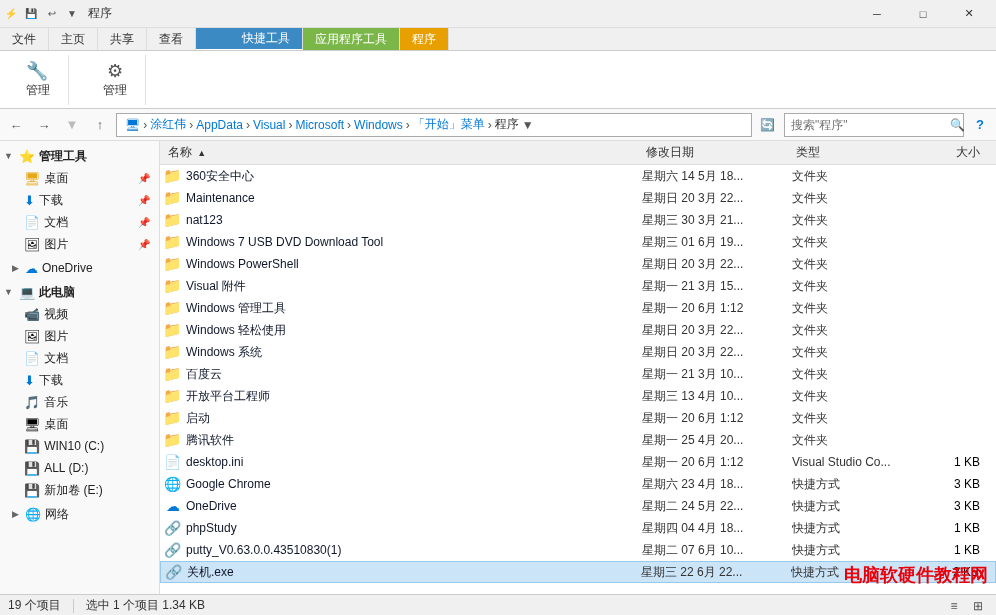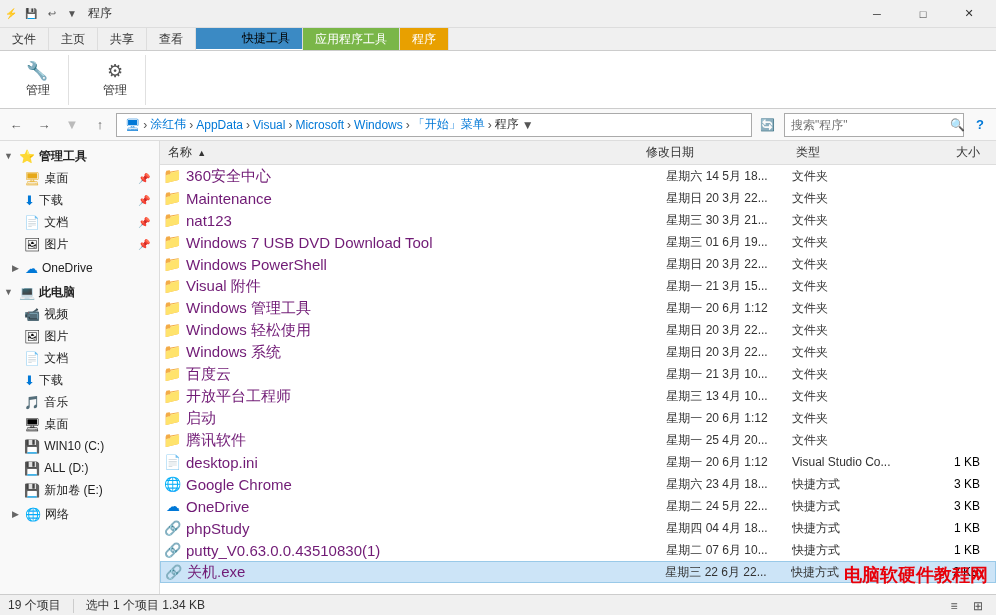--- a/index.html
+++ b/index.html
@@ -11,21 +11,21 @@
     .tb-icon { width: 16px; height: 16px; display: flex; align-items: center; justify-content: center; font-size: 10px; color: #555; }
     .title-bar-label { font-size: 12px; color: #333; flex: 1; }
     .window-controls { display: flex; margin-left: auto; }
     .win-btn { width: 46px; height: 28px; display: flex; align-items: center; justify-content: center; cursor: pointer; font-size: 11px; color: #333; }
 
     
     .ribbon { background: #f9f9f9; border-bottom: 1px solid #ccc; }
     .ribbon-tabs { display: flex; height: 22px; background: #f0f0f0; }
     .ribbon-tab { padding: 3px 12px; font-size: 12px; cursor: pointer; color: #333; border-right: 1px solid #ddd; display: flex; align-items: center; }
     .ribbon-tab.active { background: #fff; border-bottom: 1px solid #fff; color: #000; }
-    .ribbon-tab.accent { background: #3b8ac4; color: #000000; padding-left: 46px; }
+    .ribbon-tab.accent { background: #3b8ac4; color: #ffffff; padding-left: 46px; }
     .ribbon-tab.accent2 { background: #7ab648; color: white; }
     .ribbon-tab.accent3 { background: #e8a000; color: white; }
     .ribbon-content { height: 58px; background: #fff; border-top: 1px solid #ccc; display: flex; align-items: center; padding: 4px 8px; gap: 16px; }
     .ribbon-group { display: flex; flex-direction: column; align-items: center; border-right: 1px solid #e0e0e0; padding: 0 12px; height: 50px; justify-content: center; }
     .ribbon-btn { display: flex; flex-direction: column; align-items: center; cursor: pointer; padding: 2px 6px; border-radius: 2px; }
     .ribbon-btn-icon { font-size: 18px; color: #555; }
     .ribbon-btn-label { font-size: 12px; color: #333; }
 
     
     .address-bar-row { height: 32px; background: #f9f9f9; border-bottom: 1px solid #ddd; display: flex; align-items: center; padding: 0 4px; gap: 4px; }
@@ -59,22 +59,22 @@
     .col-header { font-size: 12px; color: #333; padding: 0 4px; cursor: pointer; white-space: nowrap; overflow: hidden; }
     .col-name { flex: 1; min-width: 180px; }
     .col-date { width: 150px; }
     .col-type { width: 120px; }
     .col-size { width: 80px; text-align: right; padding-right: 12px; }
     .sort-arrow { font-size: 9px; margin-left: 2px; }
 
     .file-row { display: flex; align-items: center; height: 22px; padding: 0 4px; cursor: pointer; }
     .file-row.selected { background: #cce4f7; border: 1px solid #99c9e8; }
     .file-row .file-icon { width: 18px; height: 18px; margin-right: 4px; display: flex; align-items: center; justify-content: center; font-size: 14px; flex-shrink: 0; }
-    .file-row .file-name { flex: 1; font-size: 15px; color: #701a75; white-space: nowrap; overflow: hidden; text-overflow: ellipsis; min-width: 180px; }
-    .file-row .file-date { width: 150px; font-size: 12px; color: #333; white-space: nowrap; text-align: center; }
+    .file-row .file-name { flex: 1; font-size: 12px; color: #0f172a; white-space: nowrap; overflow: hidden; text-overflow: ellipsis; min-width: 180px; }
+    .file-row .file-date { width: 150px; font-size: 12px; color: #333; white-space: nowrap; }
     .file-row .file-type { width: 120px; font-size: 12px; color: #333; white-space: nowrap; overflow: hidden; text-overflow: ellipsis; }
     .file-row .file-size { width: 80px; font-size: 12px; color: #000000; text-align: right; padding-right: 12px; white-space: nowrap; }
 
     
     .status-bar { height: 22px; background: #f0f0f0; border-top: 1px solid #ccc; display: flex; align-items: center; padding: 0 8px; gap: 8px; font-size: 12px; color: #333; }
     .status-divider { width: 1px; height: 14px; background: #ccc; margin: 0 4px; }
     .status-right { margin-left: auto; display: flex; gap: 4px; align-items: center; }
     .view-btn { width: 20px; height: 18px; display: flex; align-items: center; justify-content: center; cursor: pointer; color: #555; font-size: 12px; }
 
     

